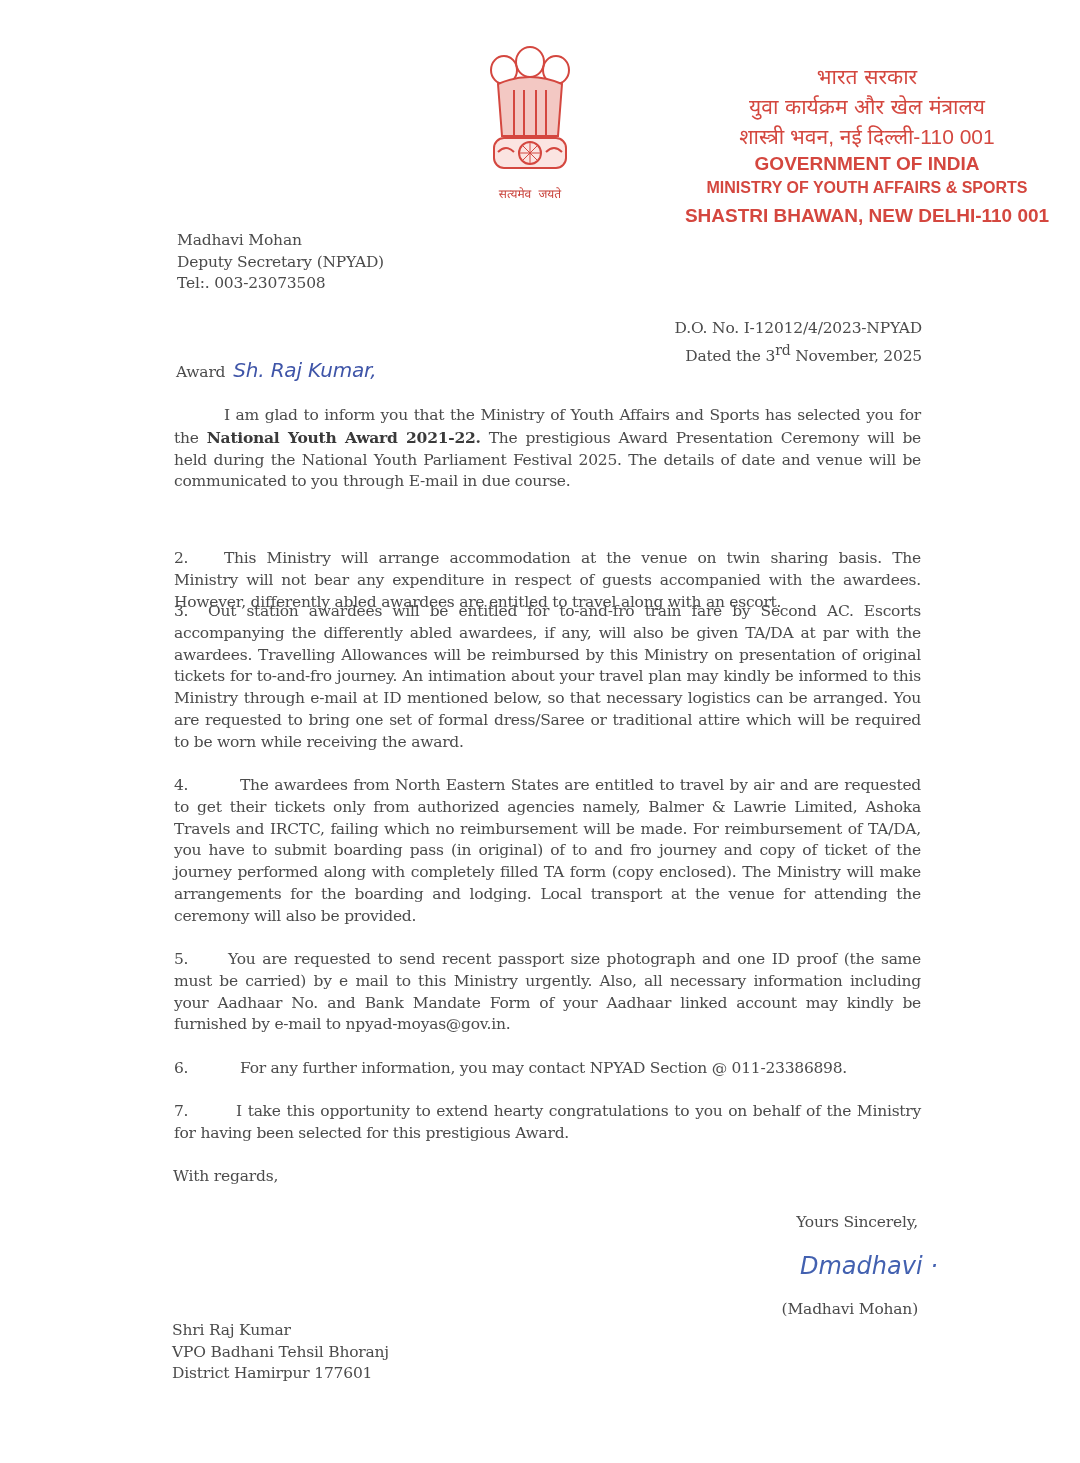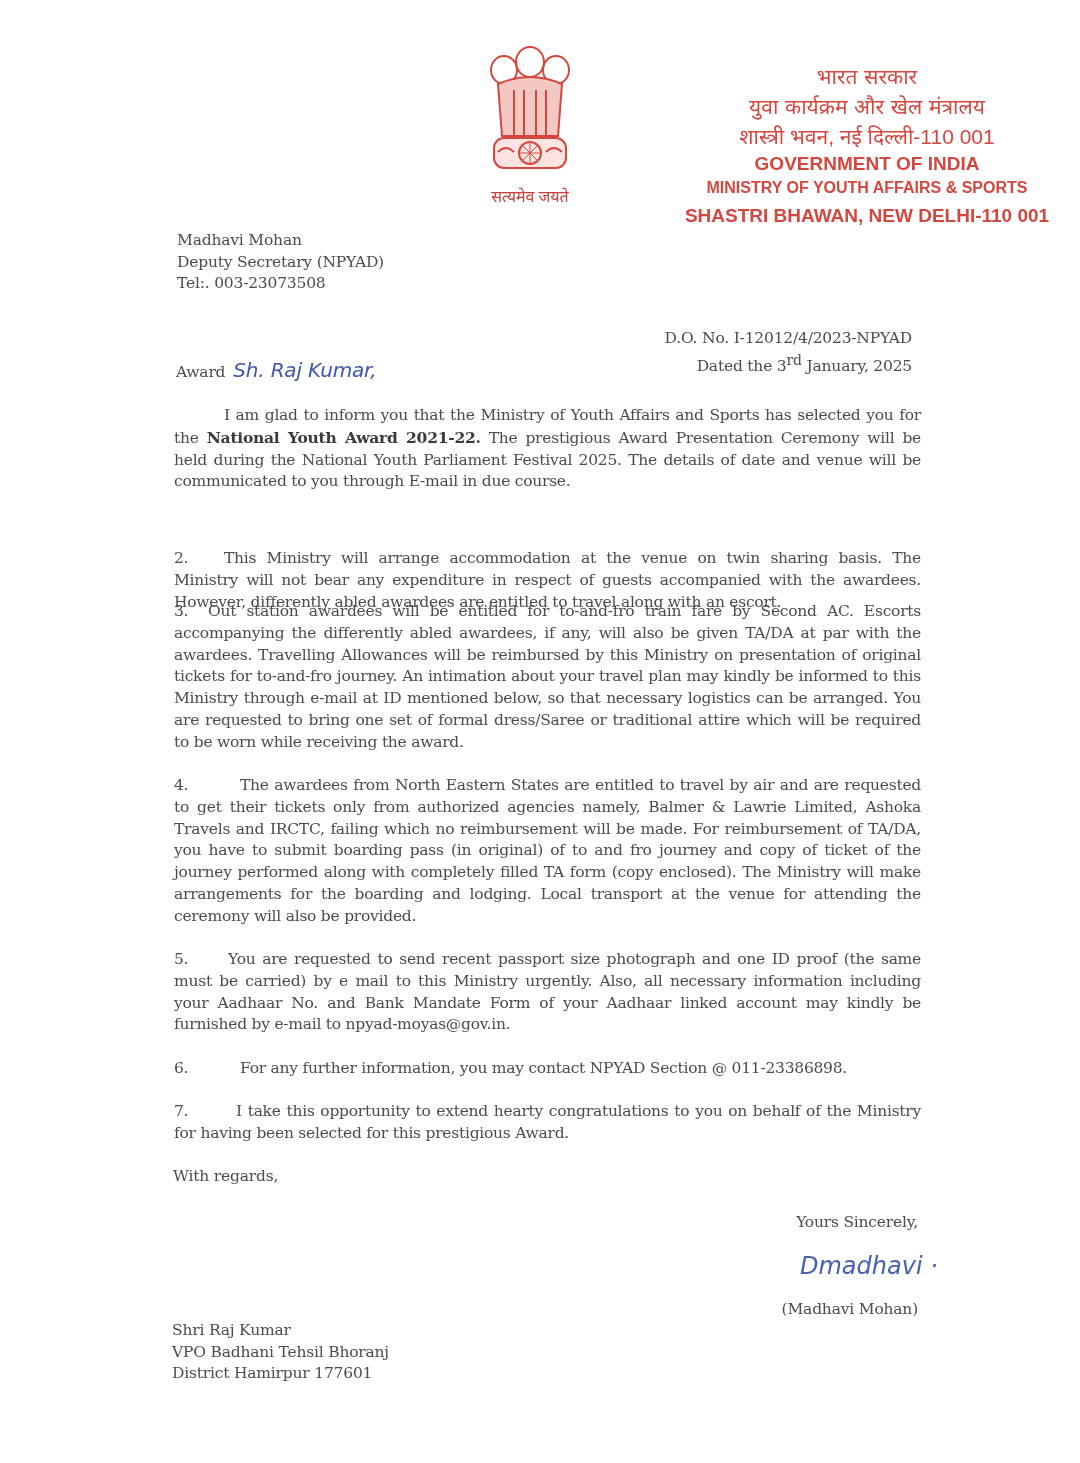--- a/index.html
+++ b/index.html
@@ -1,29 +1,29 @@
 <!DOCTYPE html>
 <html><head>
 <meta charset="utf-8">
 <style>
   html, body { margin: 0; padding: 0; background: #ffffff; }
   body { width: 1080px; height: 1463px; position: relative; overflow: hidden; font-family: "DejaVu Serif", "Liberation Serif", serif; color: #4a4a4a; }
   .emblem { position: absolute; left: 484px; top: 40px; width: 92px; height: 160px; }
-  .emblem-motto { position: absolute; left: 476px; top: 185px; width: 108px; text-align: center; font-family: Liberation Serif, serif; font-size: 16px; color: #c9413a; }
+  .emblem-motto { position: absolute; left: 476px; top: 185px; width: 108px; text-align: center; font-family: Liberation Mono, monospace; font-size: 12px; color: #c9413a; }
   .hdr { position: absolute; left: 657px; width: 420px; text-align: center; color: #d4473f; font-family: "Liberation Sans", sans-serif; }
   .hdr.hi1 { top: 62px; font-size: 21px; font-family: "DejaVu Sans", sans-serif; }
   .hdr.hi2 { top: 92px; font-size: 21px; font-family: "DejaVu Sans", sans-serif; }
   .hdr.hi3 { top: 122px; font-size: 21px; font-family: Liberation Sans, sans-serif; }
   .hdr.en1 { top: 153px; font-size: 19px; font-weight: bold; }
   .hdr.en2 { top: 179px; font-size: 16px; font-weight: bold; }
   .hdr.en3 { top: 205px; font-size: 19px; font-weight: bold; }
 
   .txt { position: absolute; font-size: 15.5px; line-height: 21.7px; color: #4b4b4b; letter-spacing: -0.2px; }
   .sender { left: 177px; top: 230px; }
-  .ref { right: 168px; top: 318px; text-align: right; margin-top: 10px; }
+  .ref { right: 158px; top: 318px; text-align: right; }
   .ref sup { font-size: 14px; }
   .salutation { left: 176px; top: 360px; }
   .handwriting { font-family: "DejaVu Sans", sans-serif; font-style: italic; color: #3f55a8; font-size: 20px; margin-left: 8px; }
   .para { position: absolute; left: 174px; width: 747px; font-size: 15.5px; line-height: 21.8px; text-align: justify; color: #4b4b4b; letter-spacing: -0.25px; }
   .para .num { display: inline-block; }
   .p1 { top: 405px; text-indent: 50px; }
   .p2 { top: 514px; margin-top: 34px; }
   .p3 { top: 601px; }
   .p4 { top: 775px; }
   .p5 { top: 949px; }
@@ -64,21 +64,21 @@
 <div class="hdr en3">SHASTRI BHAWAN, NEW DELHI-110 001</div>
 
 <div class="txt sender">
   <div>Madhavi Mohan</div>
   <div>Deputy Secretary (NPYAD)</div>
   <div>Tel:. 003-23073508</div>
 </div>
 
 <div class="txt ref">
   <div>D.O. No. I-12012/4/2023-NPYAD</div>
-  <div><span>Dated the 3</span><sup>rd</sup><span> January, 2025</span></div>
+  <div><span>Dated the 3</span><sup>rd</sup><span> November, 2025</span></div>
 </div>
 
 <div class="txt salutation">
   <span>Award</span><span class="handwriting">Sh. Raj Kumar,</span>
 </div>
 
 <div class="para p1"><span>I am glad to inform you that the Ministry of Youth Affairs and Sports has selected you for the </span><span class="bold">National Youth Award 2021-22.</span><span> The prestigious Award Presentation Ceremony will be held during the National Youth Parliament Festival 2025. The details of date and venue will be communicated to you through E-mail in due course.</span></div>
 
 <div class="para p2"><span class="num" style="width:50px">2.</span><span>This Ministry will arrange accommodation at the venue on twin sharing basis. The Ministry will not bear any expenditure in respect of guests accompanied with the awardees. However, differently abled awardees are entitled to travel along with an escort.</span></div>
 

